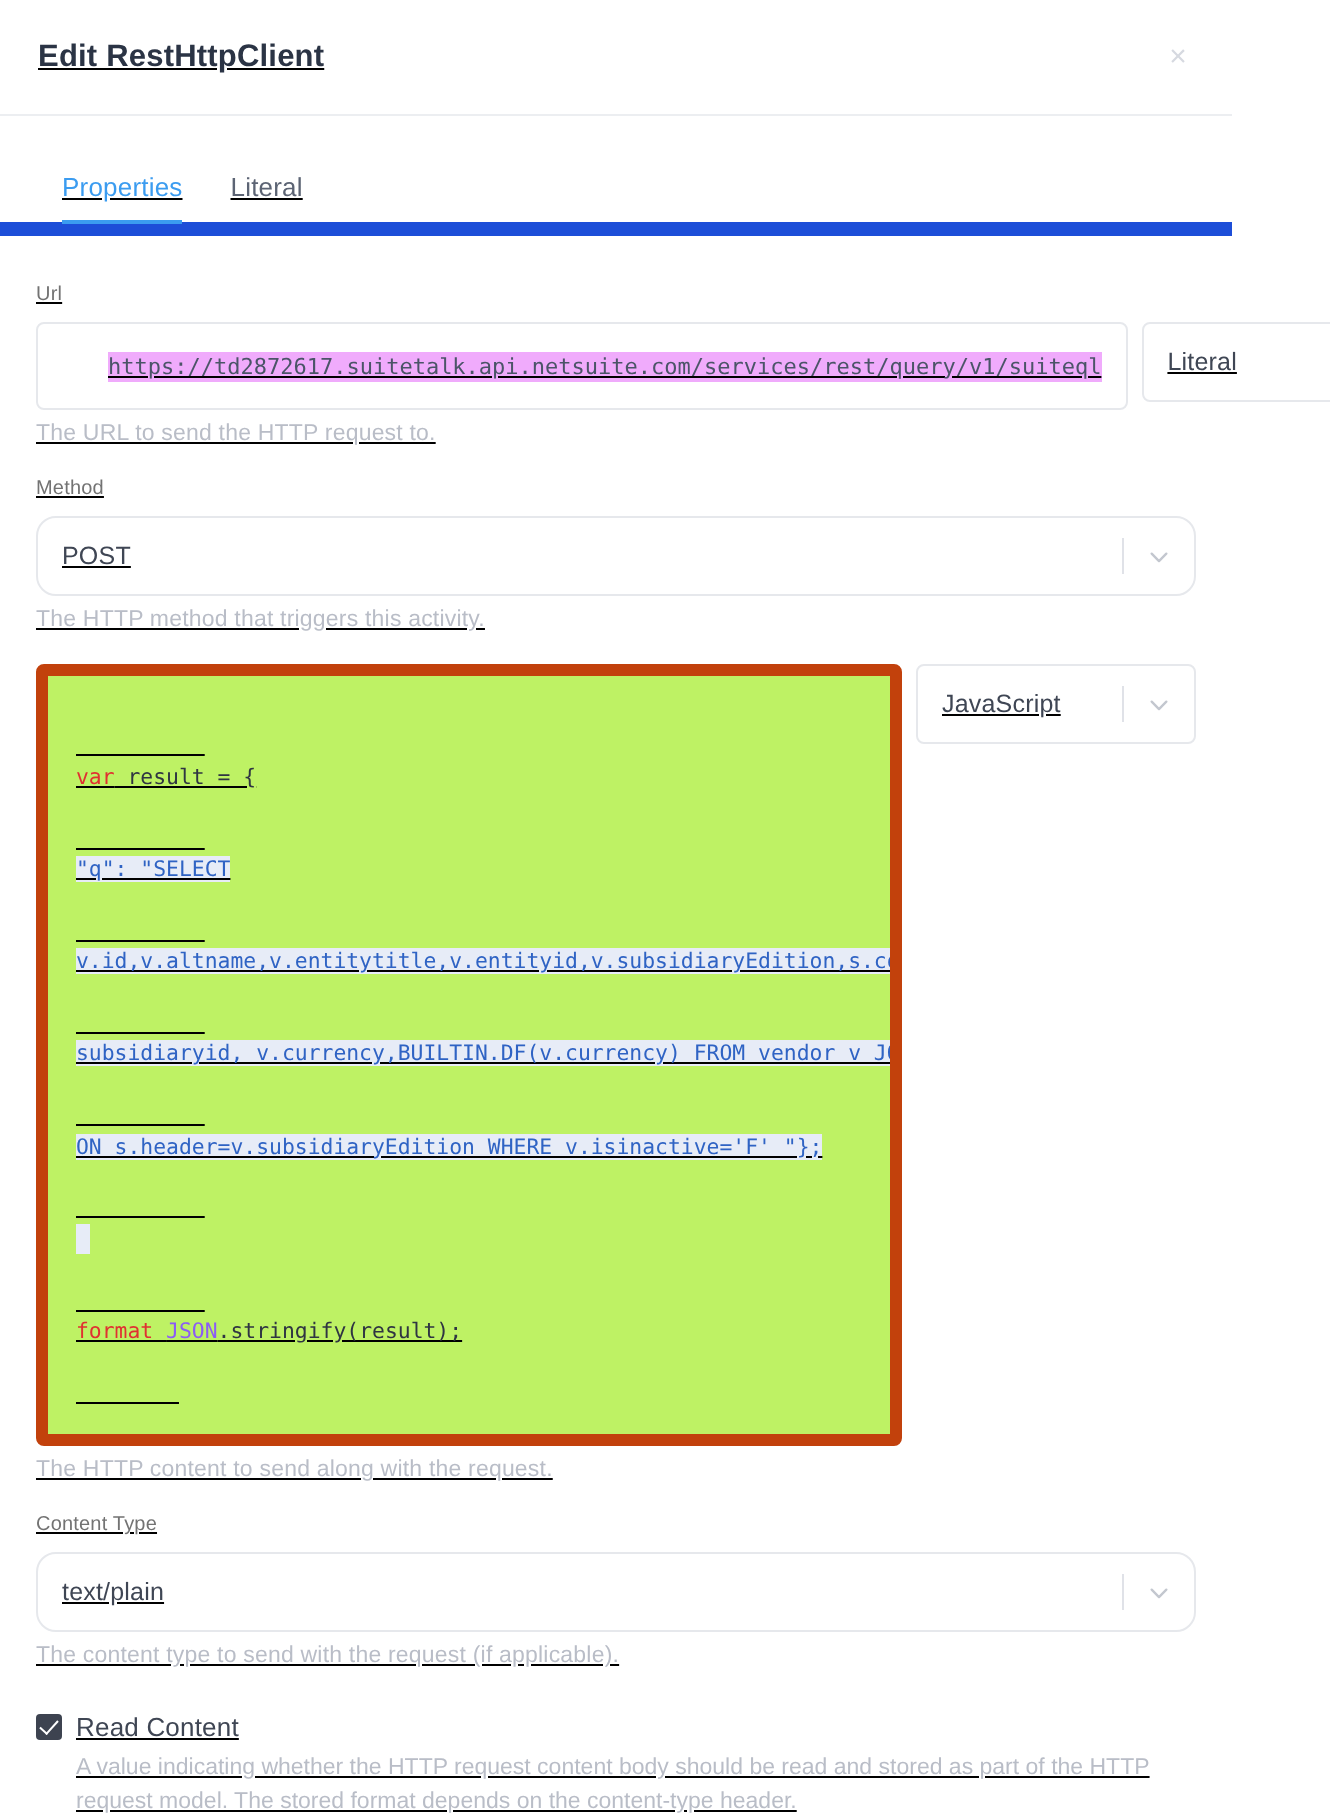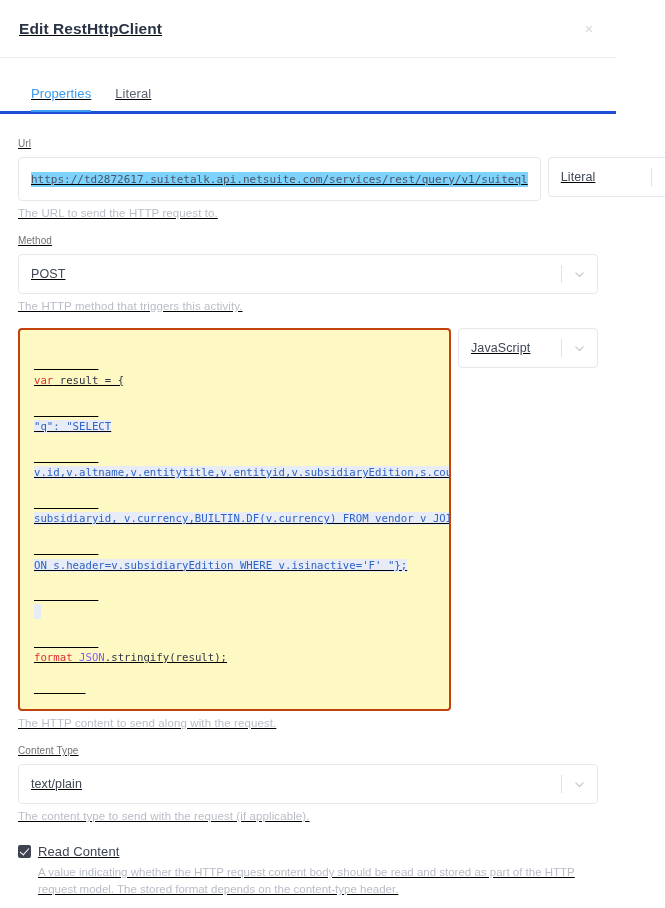--- a/index.html
+++ b/index.html
@@ -47,21 +47,21 @@
     color: #d6d9e0;
     cursor: pointer;
     user-select: none;
   }
 
   
   .tabs {
     display: flex;
     padding: 0 19px;
     margin-top: 22px;
-    border-bottom: 3px solid #1d4ed8;
+    border-bottom: 7px solid #1d4ed8;
     position: relative;
   }
   .tab {
     font-size: 13px;
     color: #5c6474;
     padding: 6px 12px 10px 12px;
     cursor: pointer;
     position: relative;
     letter-spacing: 0.1px;
   }
@@ -119,41 +119,42 @@
     align-items: center;
   }
   .text-input.url-input {
     height: 44px;
     padding: 0 12px;
   }
   .mono-value {
     font-family: "DejaVu Sans Mono", monospace;
     font-size: 11px;
     color: #4b5468;
-    background: #7dd3fc;
+    background: #f0abfc;
     padding: 1px 0;
     letter-spacing: 0px;
     white-space: pre;
+    margin-left: 23px;
   }
 
   
   .select-ctrl {
     height: 40px;
     border: 1px solid #e6e8ec;
     border-radius: 4px;
     background: #ffffff;
     display: flex;
     align-items: center;
     position: relative;
     padding: 0 12px;
     font-size: 12.5px;
     color: #3f4654;
     cursor: pointer;
   }
-  .select-ctrl.full { width: 100%; }
+  .select-ctrl.full { width: 100%; border-radius: 10px; }
   .select-ctrl.side {
     width: 140px;
     flex: none;
   }
   .select-value {
     flex: 1;
     letter-spacing: 0.1px;
   }
   .select-divider {
     width: 1px;
@@ -164,23 +165,23 @@
   .chev {
     width: 11px;
     height: 11px;
     display: block;
   }
   .chev svg { display: block; }
 
   
   .code-editor {
     flex: 1;
-    border: 2px solid #c2410c;
+    border: 6px solid #c2410c;
     border-radius: 4px;
-    background: #fef9c3;
+    background: #bef264;
     padding: 12px 12px 13px 14px;
     min-height: 126px;
     font-family: "DejaVu Sans Mono", monospace;
     font-size: 10.7px;
     line-height: 15.4px;
     color: #2f3542;
     overflow: hidden;
     white-space: pre;
   }
   .code-editor .ln { display: block; height: 15.4px; }

